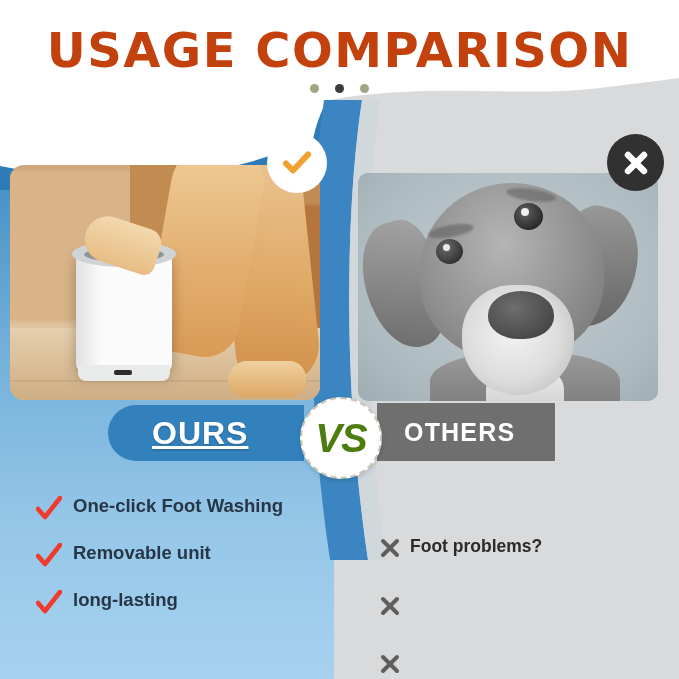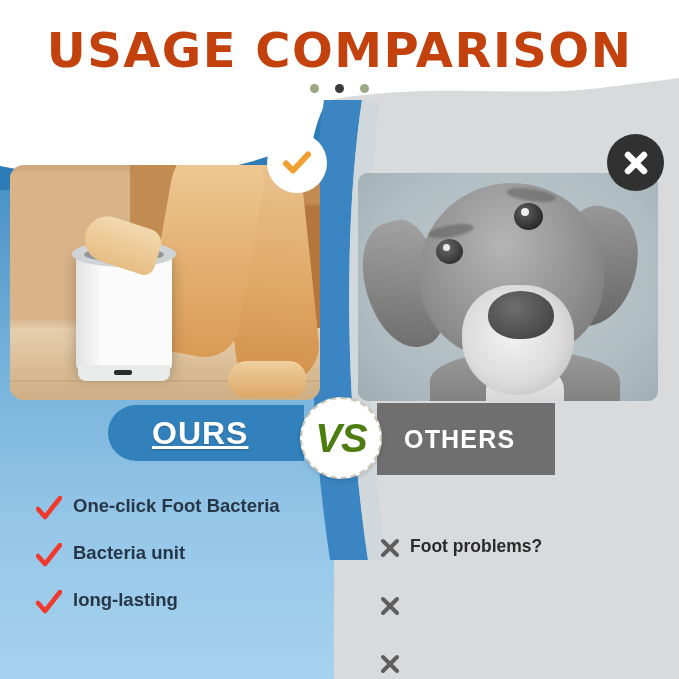--- a/index.html
+++ b/index.html
@@ -95,21 +95,21 @@
   
   .badge{position:absolute;border-radius:50%;z-index:7;display:flex;align-items:center;justify-content:center;}
   .badge-check{left:267px;top:133px;width:60px;height:60px;background:#fff;}
   .badge-x{left:607px;top:134px;width:57px;height:57px;background:#313131;}
 
   
   .band-ours{position:absolute;left:108px;top:405px;width:196px;height:56px;background:#3281bd;
     border-radius:28px 0 0 28px;z-index:6;display:flex;align-items:center;}
   .band-ours span{color:#fff;font-size:32px;font-weight:bold;letter-spacing:1px;margin-left:44px;
     text-shadow:0 1px 2px rgba(0,0,0,.25);text-decoration:underline;}
-  .band-others{position:absolute;left:377px;top:403px;width:178px;height:72px;background:#6f6f6f;z-index:6;
+  .band-others{position:absolute;left:377px;top:403px;width:178px;height:58px;background:#6f6f6f;z-index:6;
     display:flex;align-items:center;}
   .band-others span{color:#fff;font-size:25px;font-weight:bold;letter-spacing:1.2px;margin-left:27px;}
   .vs-circle{position:absolute;left:300px;top:397px;width:78px;height:78px;border-radius:50%;
     background:#fff;border:2px dashed #cdc6b4;z-index:8;display:flex;align-items:center;justify-content:center;
     box-shadow:0 2px 5px rgba(0,0,0,.15);}
   .vs-circle span{color:#4d7c0f;font-size:40px;font-weight:bold;font-style:italic;letter-spacing:-1px;}
 
   
   .list-left{position:absolute;left:36px;top:495px;width:300px;z-index:6;}
   .li{display:flex;align-items:flex-start;margin-bottom:22px;}
@@ -205,27 +205,27 @@
   </div>
   <div class="vs-circle">
     <span>VS</span>
   </div>
 
   <div class="list-left">
     <div class="li">
       <svg class="check" width="26" height="24" viewBox="0 0 26 24">
         <path d="M2,13 L9,21 L24,2" fill="none" stroke="#f03a2e" stroke-width="4.6" stroke-linecap="round" stroke-linejoin="round"></path>
       </svg>
-      <div class="li-text">One-click Foot Bacteria</div>
+      <div class="li-text">One-click Foot Washing</div>
     </div>
     <div class="li">
       <svg class="check" width="26" height="24" viewBox="0 0 26 24">
         <path d="M2,13 L9,21 L24,2" fill="none" stroke="#f03a2e" stroke-width="4.6" stroke-linecap="round" stroke-linejoin="round"></path>
       </svg>
-      <div class="li-text">Bacteria unit</div>
+      <div class="li-text">Removable unit</div>
     </div>
     <div class="li">
       <svg class="check" width="26" height="24" viewBox="0 0 26 24">
         <path d="M2,13 L9,21 L24,2" fill="none" stroke="#f03a2e" stroke-width="4.6" stroke-linecap="round" stroke-linejoin="round"></path>
       </svg>
       <div class="li-text">long-lasting</div>
     </div>
   </div>
 
   <div class="list-right">

